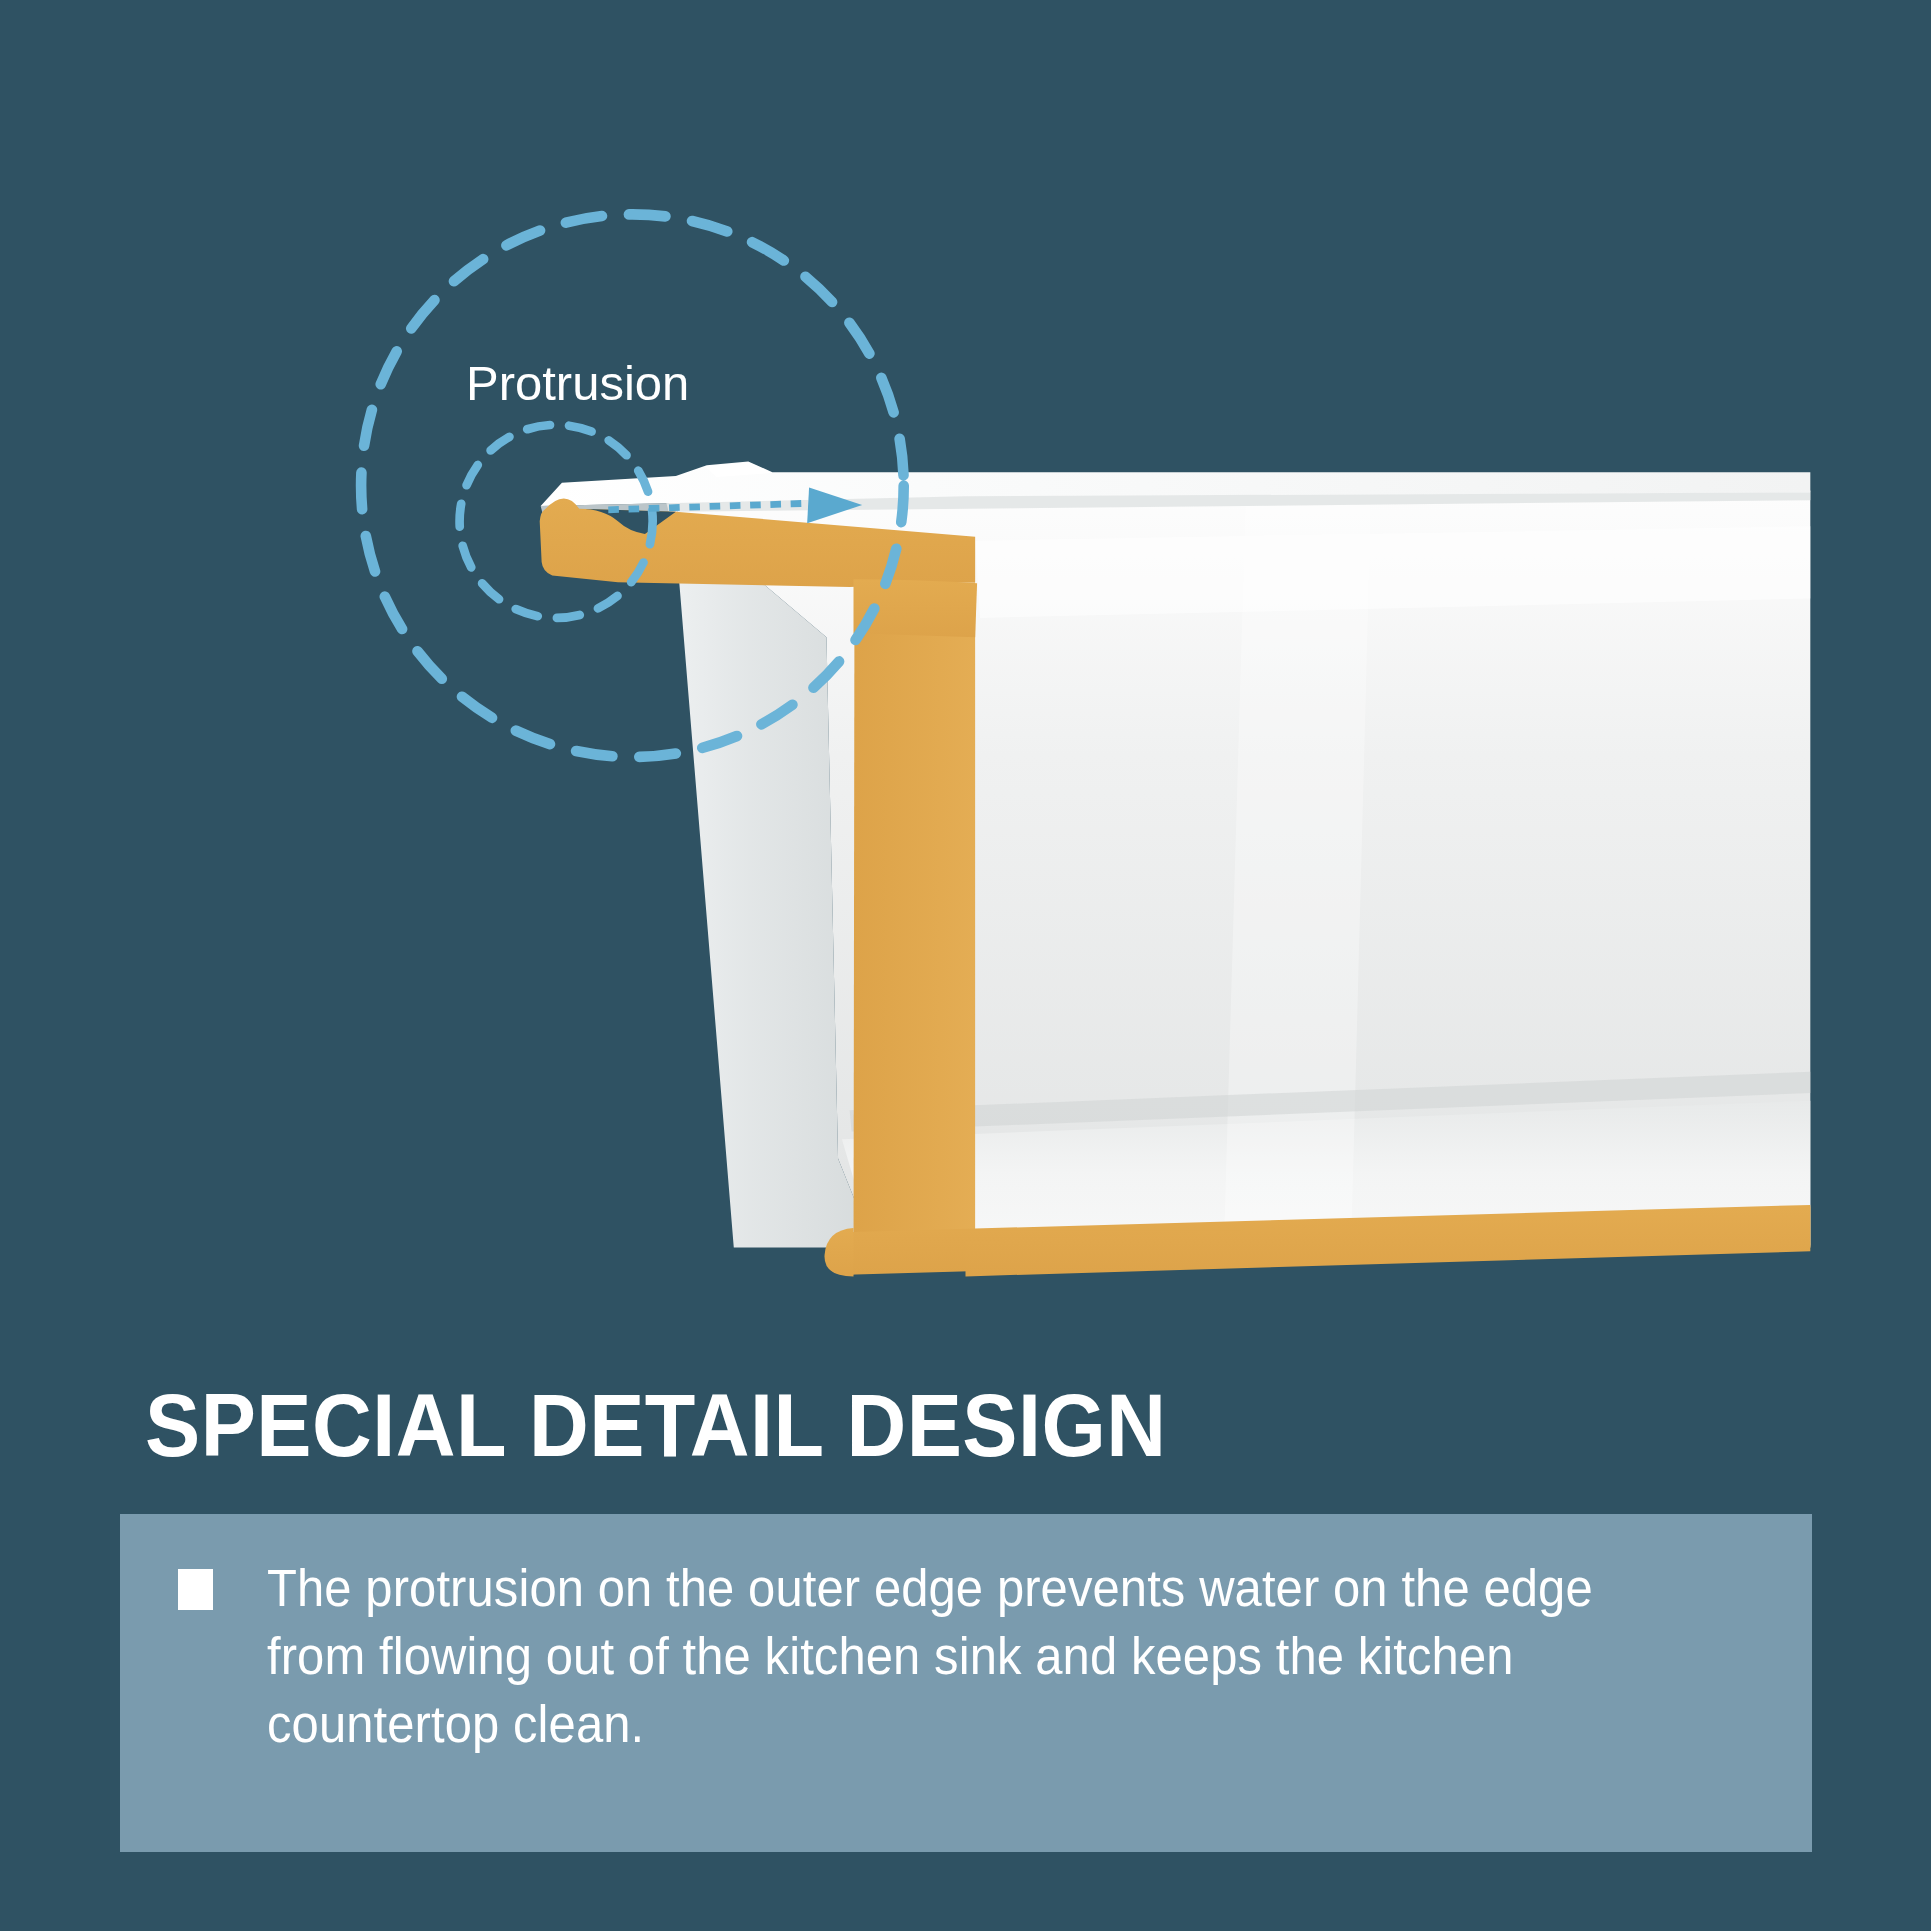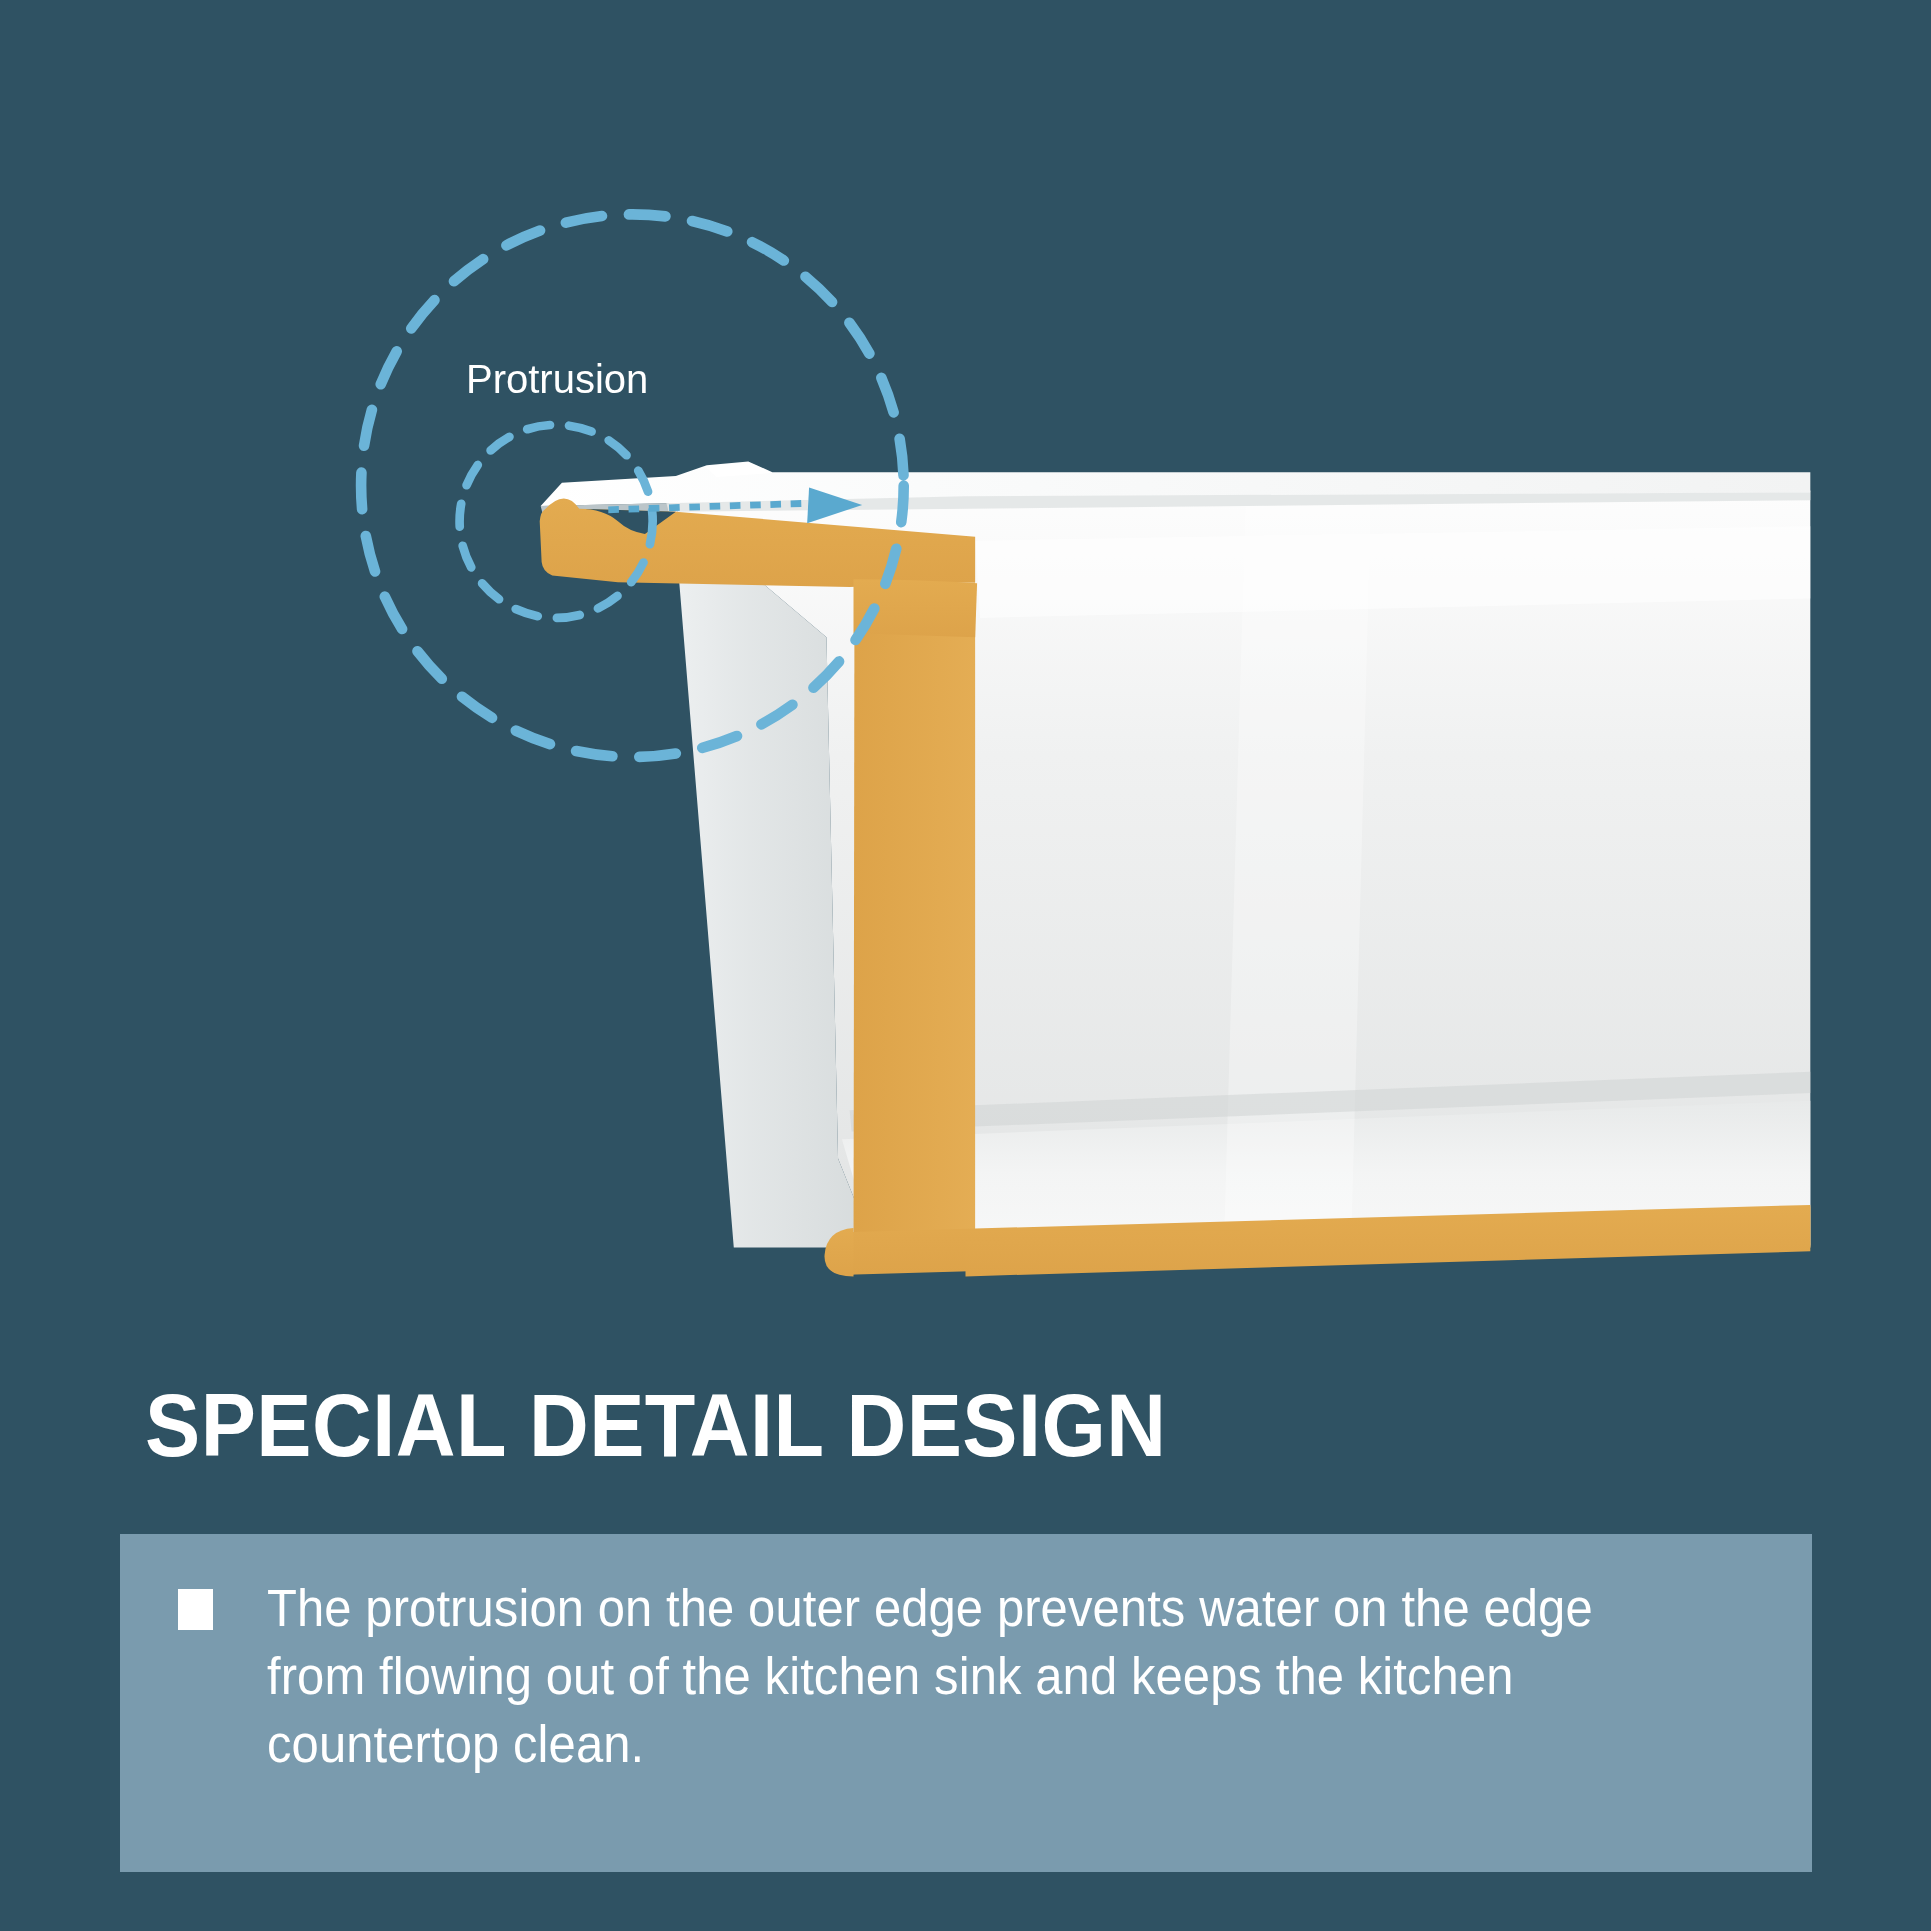--- a/index.html
+++ b/index.html
@@ -43,21 +43,21 @@
     pointer-events: none;
   }
 
   
   .protrusion-label {
     position: absolute;
     left: 466px;
     top: 359px;
     color: #ffffff;
     font-family: "Liberation Sans", sans-serif;
-    font-size: 40px;
+    font-size: 49px;
     font-weight: 400;
     line-height: 1;
     white-space: nowrap;
   }
 
   
   .section-heading {
     position: absolute;
     left: 145px;
     top: 1381px;
@@ -75,21 +75,20 @@
   
   .info-panel {
     position: absolute;
     left: 120px;
     top: 1514px;
     width: 1692px;
     height: 338px;
     background: #7a9bae;
     box-sizing: border-box;
     padding: 41px 58px 0 58px;
-    margin-top: 20px;
   }
   .info-row {
     display: flex;
     align-items: flex-start;
   }
   .bullet-square {
     flex: 0 0 auto;
     width: 35px;
     height: 41px;
     background: #ffffff;

